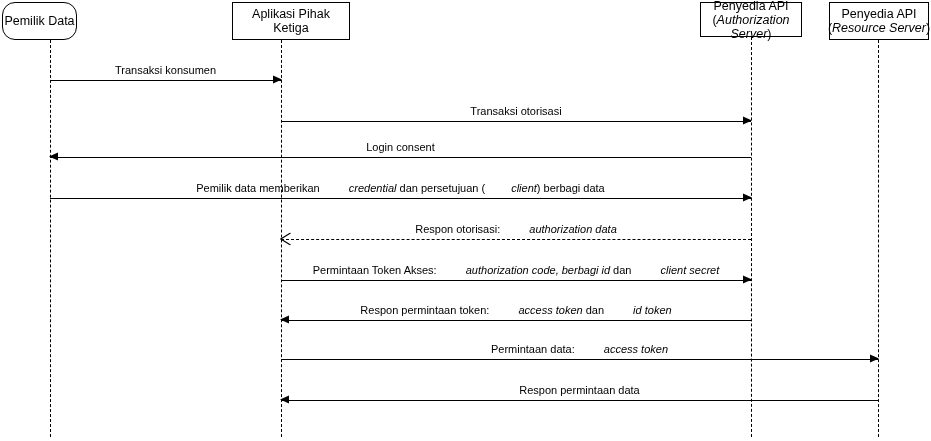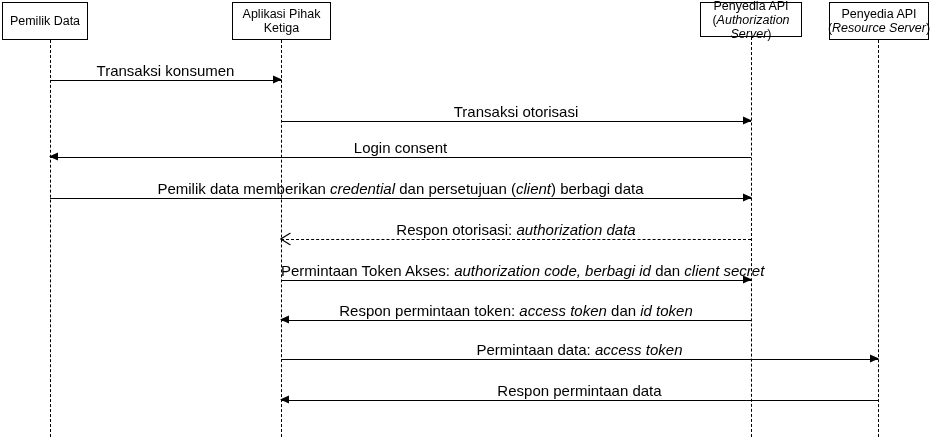--- a/index.html
+++ b/index.html
@@ -60,27 +60,28 @@
   }
   .msg-line.dashed {
     border-top: 1.2px dashed #000000;
   }
   .msg-label {
     position: absolute;
     left: 0;
     right: 0;
     bottom: 3px;
     text-align: center;
-    font-size: 15px;
+    font-size: 11px;
     line-height: 13px;
     white-space: nowrap;
     background: transparent;
   }
   .msg-label em {
     font-style: italic;
+    margin-left: 26px;
   }
   .arrowhead {
     position: absolute;
     top: 0;
     width: 0;
     height: 0;
   }
   
   .arrowhead.solid.right {
     right: -1px;
@@ -106,24 +107,24 @@
   .arrowhead.open svg { display: block; }
 </style>
 </head>
 <body>
 
 <div id="diagram" style="width: 931px; height: 441px; background: rgb(255, 255, 255);">
     <div class="lifeline" style="left: 50px; top: 40px; height: 397px;"></div>
     <div class="lifeline" style="left: 281px; top: 40px; height: 397px;"></div>
     <div class="lifeline" style="left: 751px; top: 37px; height: 400px;"></div>
     <div class="lifeline" style="left: 878px; top: 40px; height: 397px;"></div>
-    <div class="participant-box" style="left: 2px; top: 2px; width: 86px; height: 38px;">
+    <div class="participant-box" style="left: 2px; top: 2px; width: 75px; height: 38px; border-radius: 13px;">
       <span class="participant-label">Pemilik Data</span>
     </div>
-    <div class="participant-box" style="left: 232px; top: 2px; width: 99px; height: 38px;">
+    <div class="participant-box" style="left: 232px; top: 2px; width: 118px; height: 38px;">
       <span class="participant-label">Aplikasi Pihak</span>
       <span class="participant-label">Ketiga</span>
     </div>
     <div class="participant-box" style="left: 700px; top: 2px; width: 102px; height: 35px;">
       <span class="participant-label">Penyedia API</span>
       <span class="participant-label">(<em>Authorization</em></span>
       <span class="participant-label"><em>Server</em>)</span>
     </div>
     <div class="participant-box" style="left: 829px; top: 2px; width: 100px; height: 38px;">
       <span class="participant-label">Penyedia API</span>

